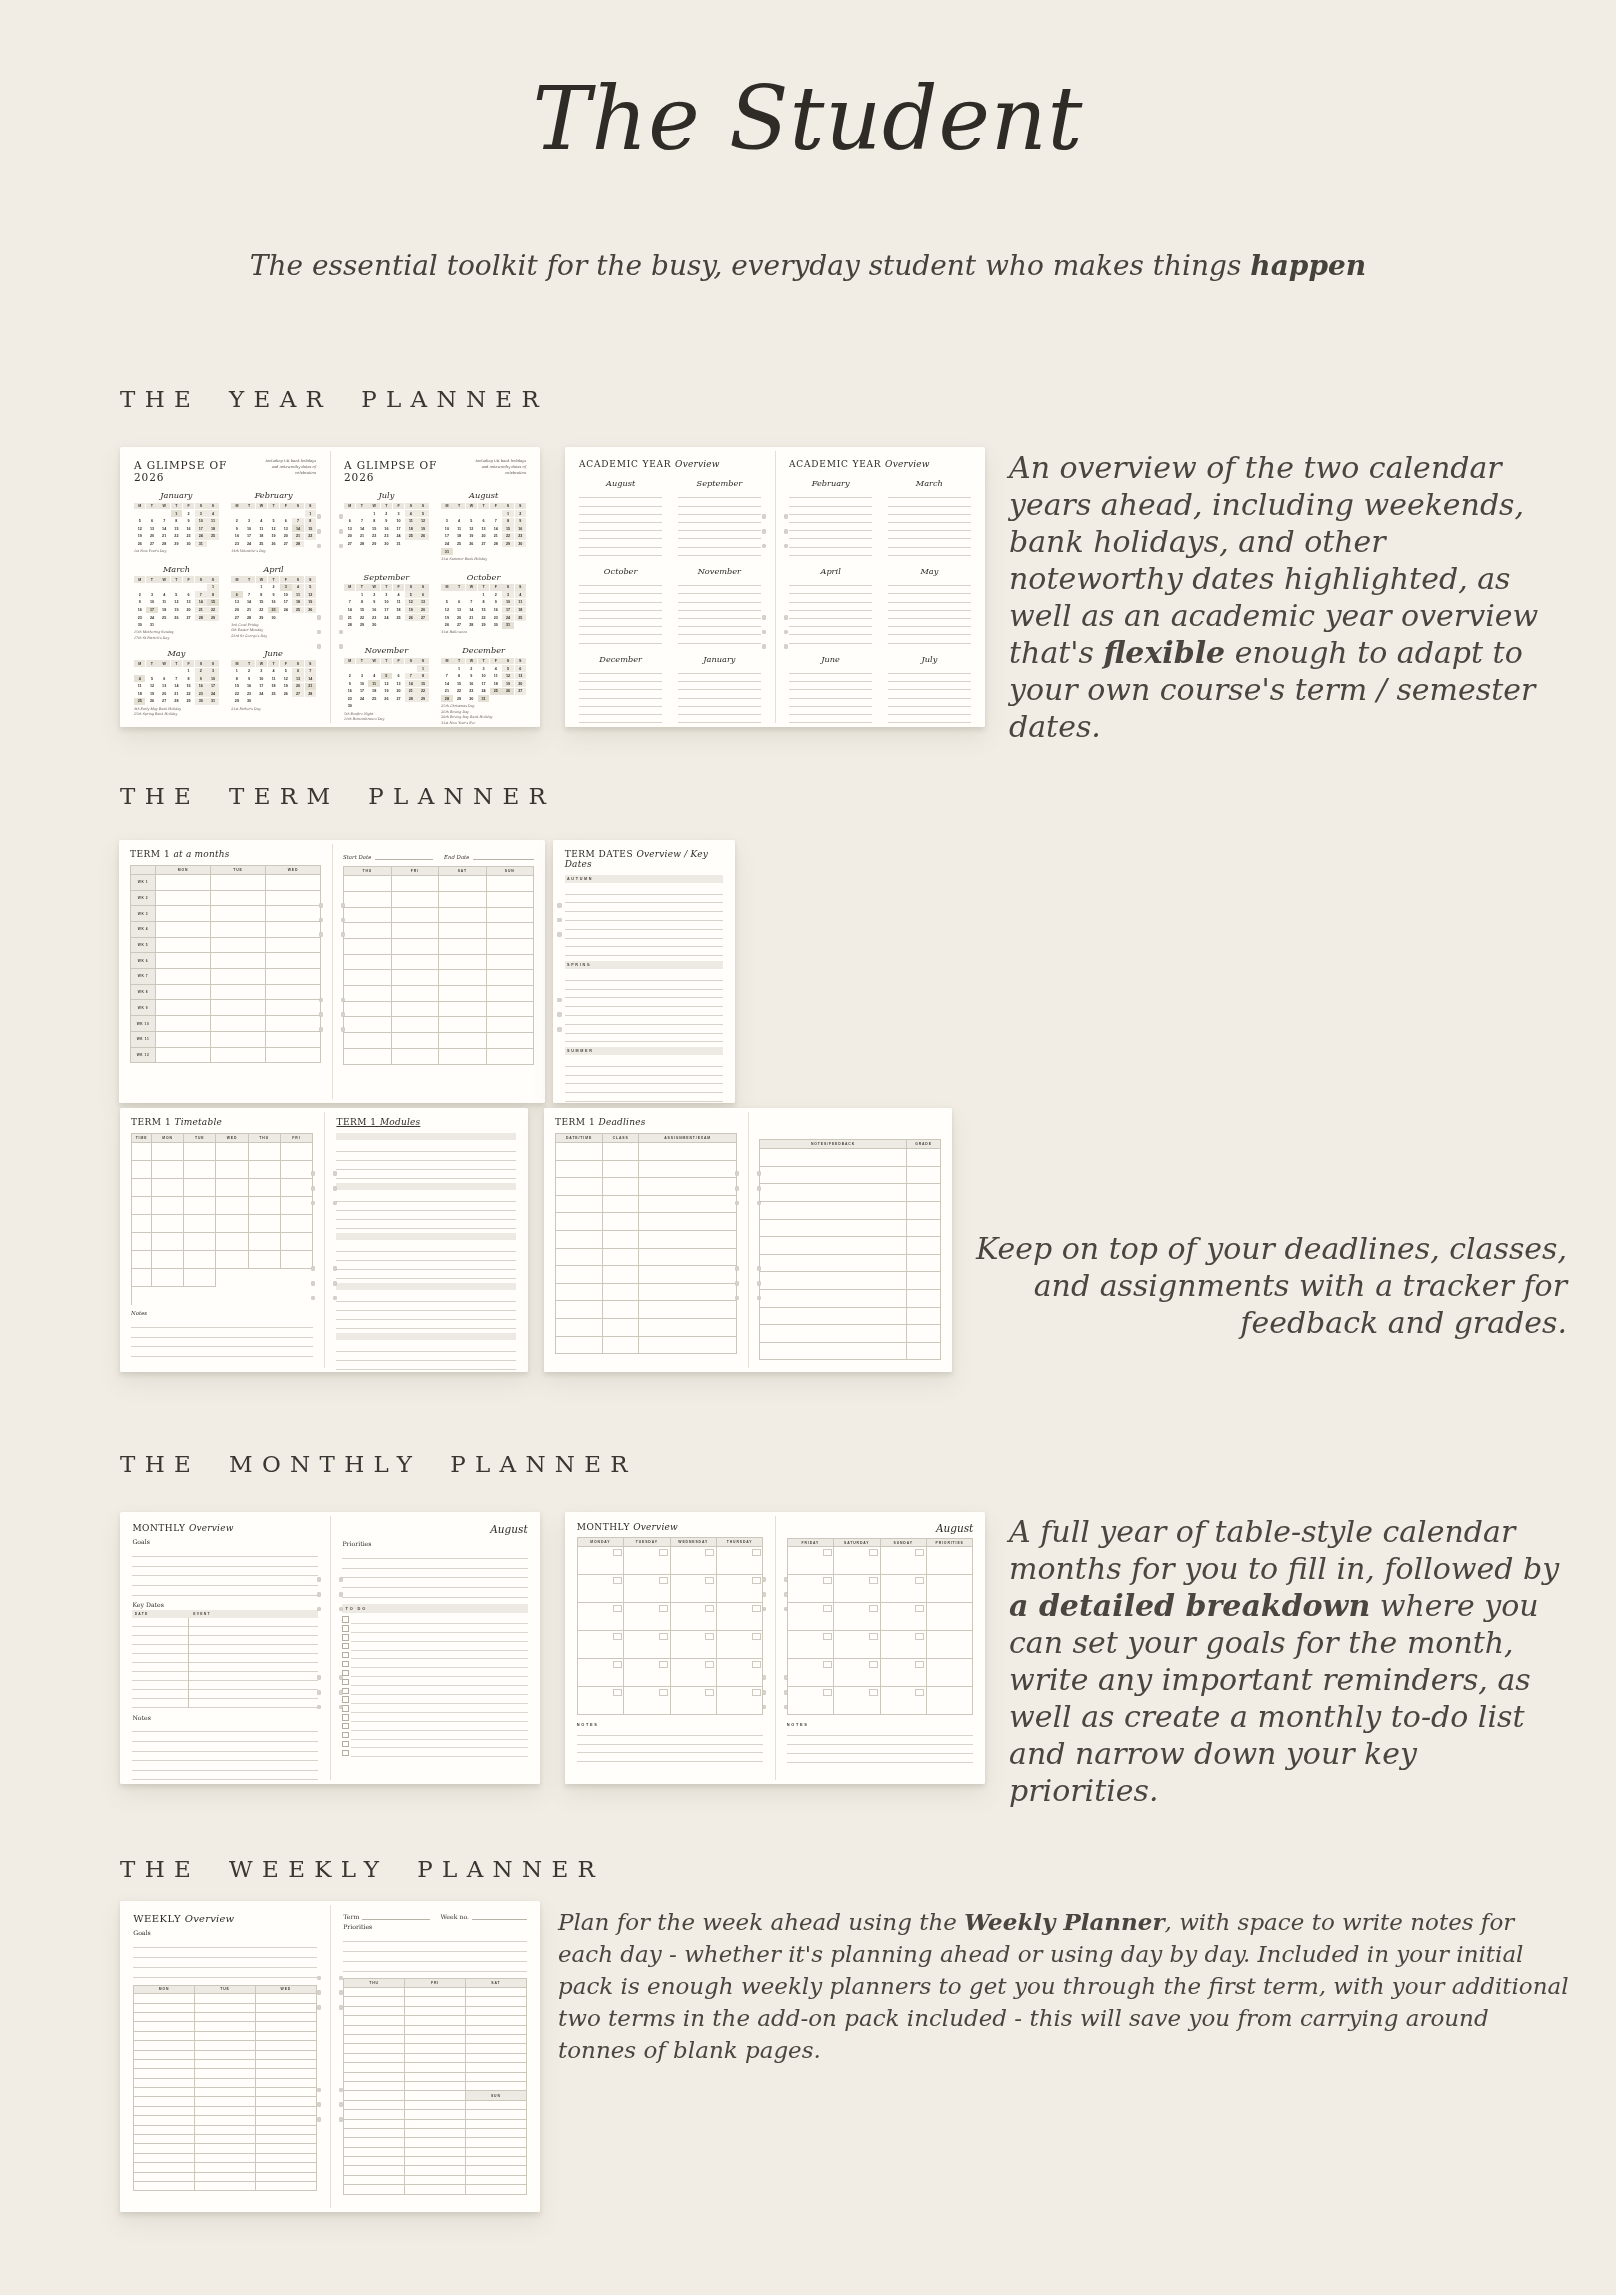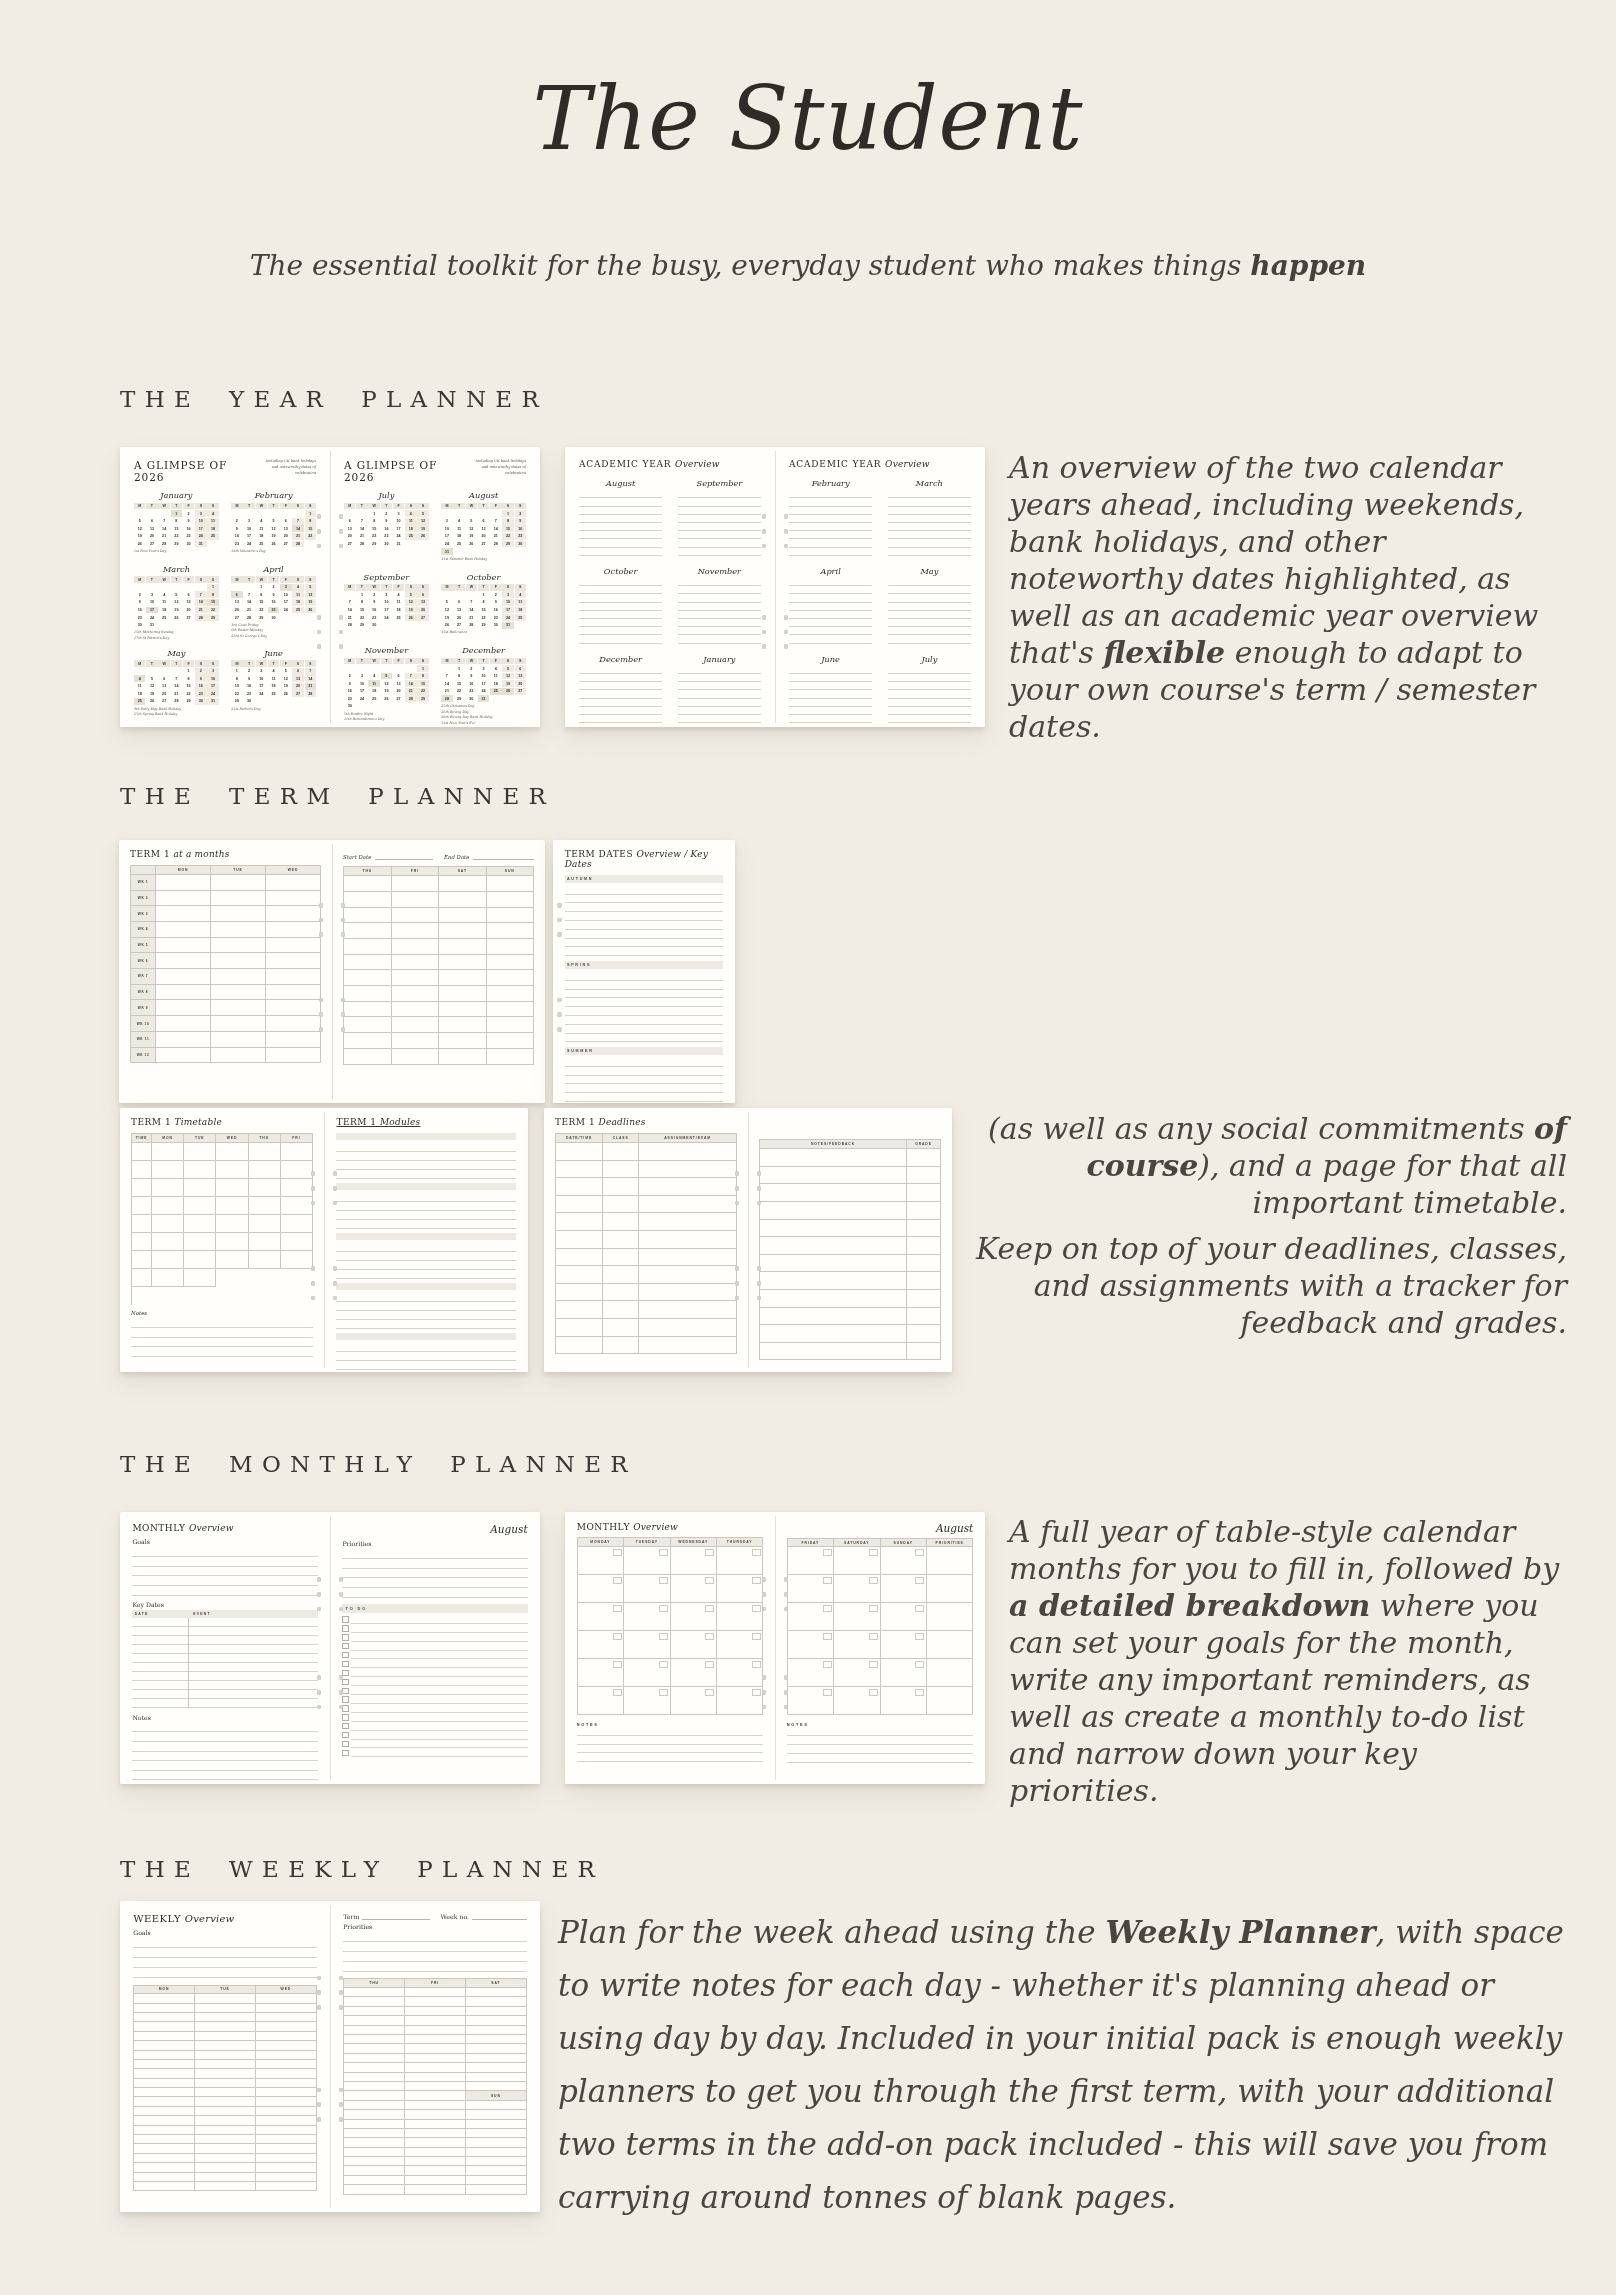--- a/index.html
+++ b/index.html
@@ -8,21 +8,21 @@
   .title{position:absolute;left:0;right:0;top:68px;text-align:center;font-style:italic;
          font-size:87px;color:#2f2c28;letter-spacing:0.8px;}
   .subtitle{position:absolute;left:0;right:0;top:249px;text-align:center;font-style:italic;
             font-size:28px;color:#45413b;}
   .subtitle b{font-weight:700;}
   .sec-head{position:absolute;left:120px;font-size:23px;letter-spacing:9.3px;word-spacing:12.4px;
             color:#3a3631;}
   .desc{position:absolute;font-style:italic;font-size:30px;line-height:37px;color:#4a453e;}
   .desc b{font-weight:700;}
   .desc.right{text-align:right;}
-  .desc.big{font-size:31px;line-height:53px;}
+  .desc.big{font-size:23px;line-height:32px;}
 
   
   .sheet{position:absolute;background:#fffefb;border-radius:1.6px;
          box-shadow:0 2.3px 5.4px rgba(95,85,65,.16),0 11px 23px rgba(95,85,65,.10);}
   .pg{position:absolute;top:0;bottom:0;width:50%;box-sizing:border-box;overflow:hidden;}
   .pg.r{left:50%;}
   .single{position:absolute;inset:0;box-sizing:border-box;overflow:hidden;}
   .gutter{position:absolute;left:50%;top:3.9px;bottom:3.9px;width:0.8px;background:#e3dfd6;}
   .dotcol{position:absolute;display:flex;flex-direction:column;gap:10px;}
   .dot{width:4.7px;height:4.7px;border-radius:50%;background:#dbd6cd;box-shadow:inset 0 0 1.2px rgba(0,0,0,.22);}
@@ -1297,21 +1297,20 @@
         <div class="dot"></div>
         <div class="dot"></div>
         <div class="dot"></div>
       </div>
       <div class="dotcol" style="left: calc(50% + 8.6px); top: 60%;">
         <div class="dot"></div>
         <div class="dot"></div>
         <div class="dot"></div>
       </div>
     </div>
-  <div class="desc right" style="left:972px;top:1110px;width:595px"><span>(as well as any social commitments </span><b>of course</b><span>), and a page for that all important timetable.</span></div>
   <div class="desc right" style="left:972px;top:1230px;width:595px"><span>Keep on top of your deadlines, classes, and assignments with a tracker for feedback and grades.</span></div>
 
   <div class="sec-head" style="top:1451px">THE MONTHLY PLANNER</div>
   <div class="sheet" id="mdetail" style="left:120px;top:1512px;width:420px;height:272px">
       <div class="pg" style="padding: 11px 12.4px;">
         <div class="mtitle"><span>MONTHLY </span><span class="it">Overview</span></div>
         <div class="slab">Goals</div>
         <div class="line" style="height: 8.6px;"></div>
         <div class="line" style="height: 8.6px;"></div>
         <div class="line" style="height: 8.6px;"></div>

